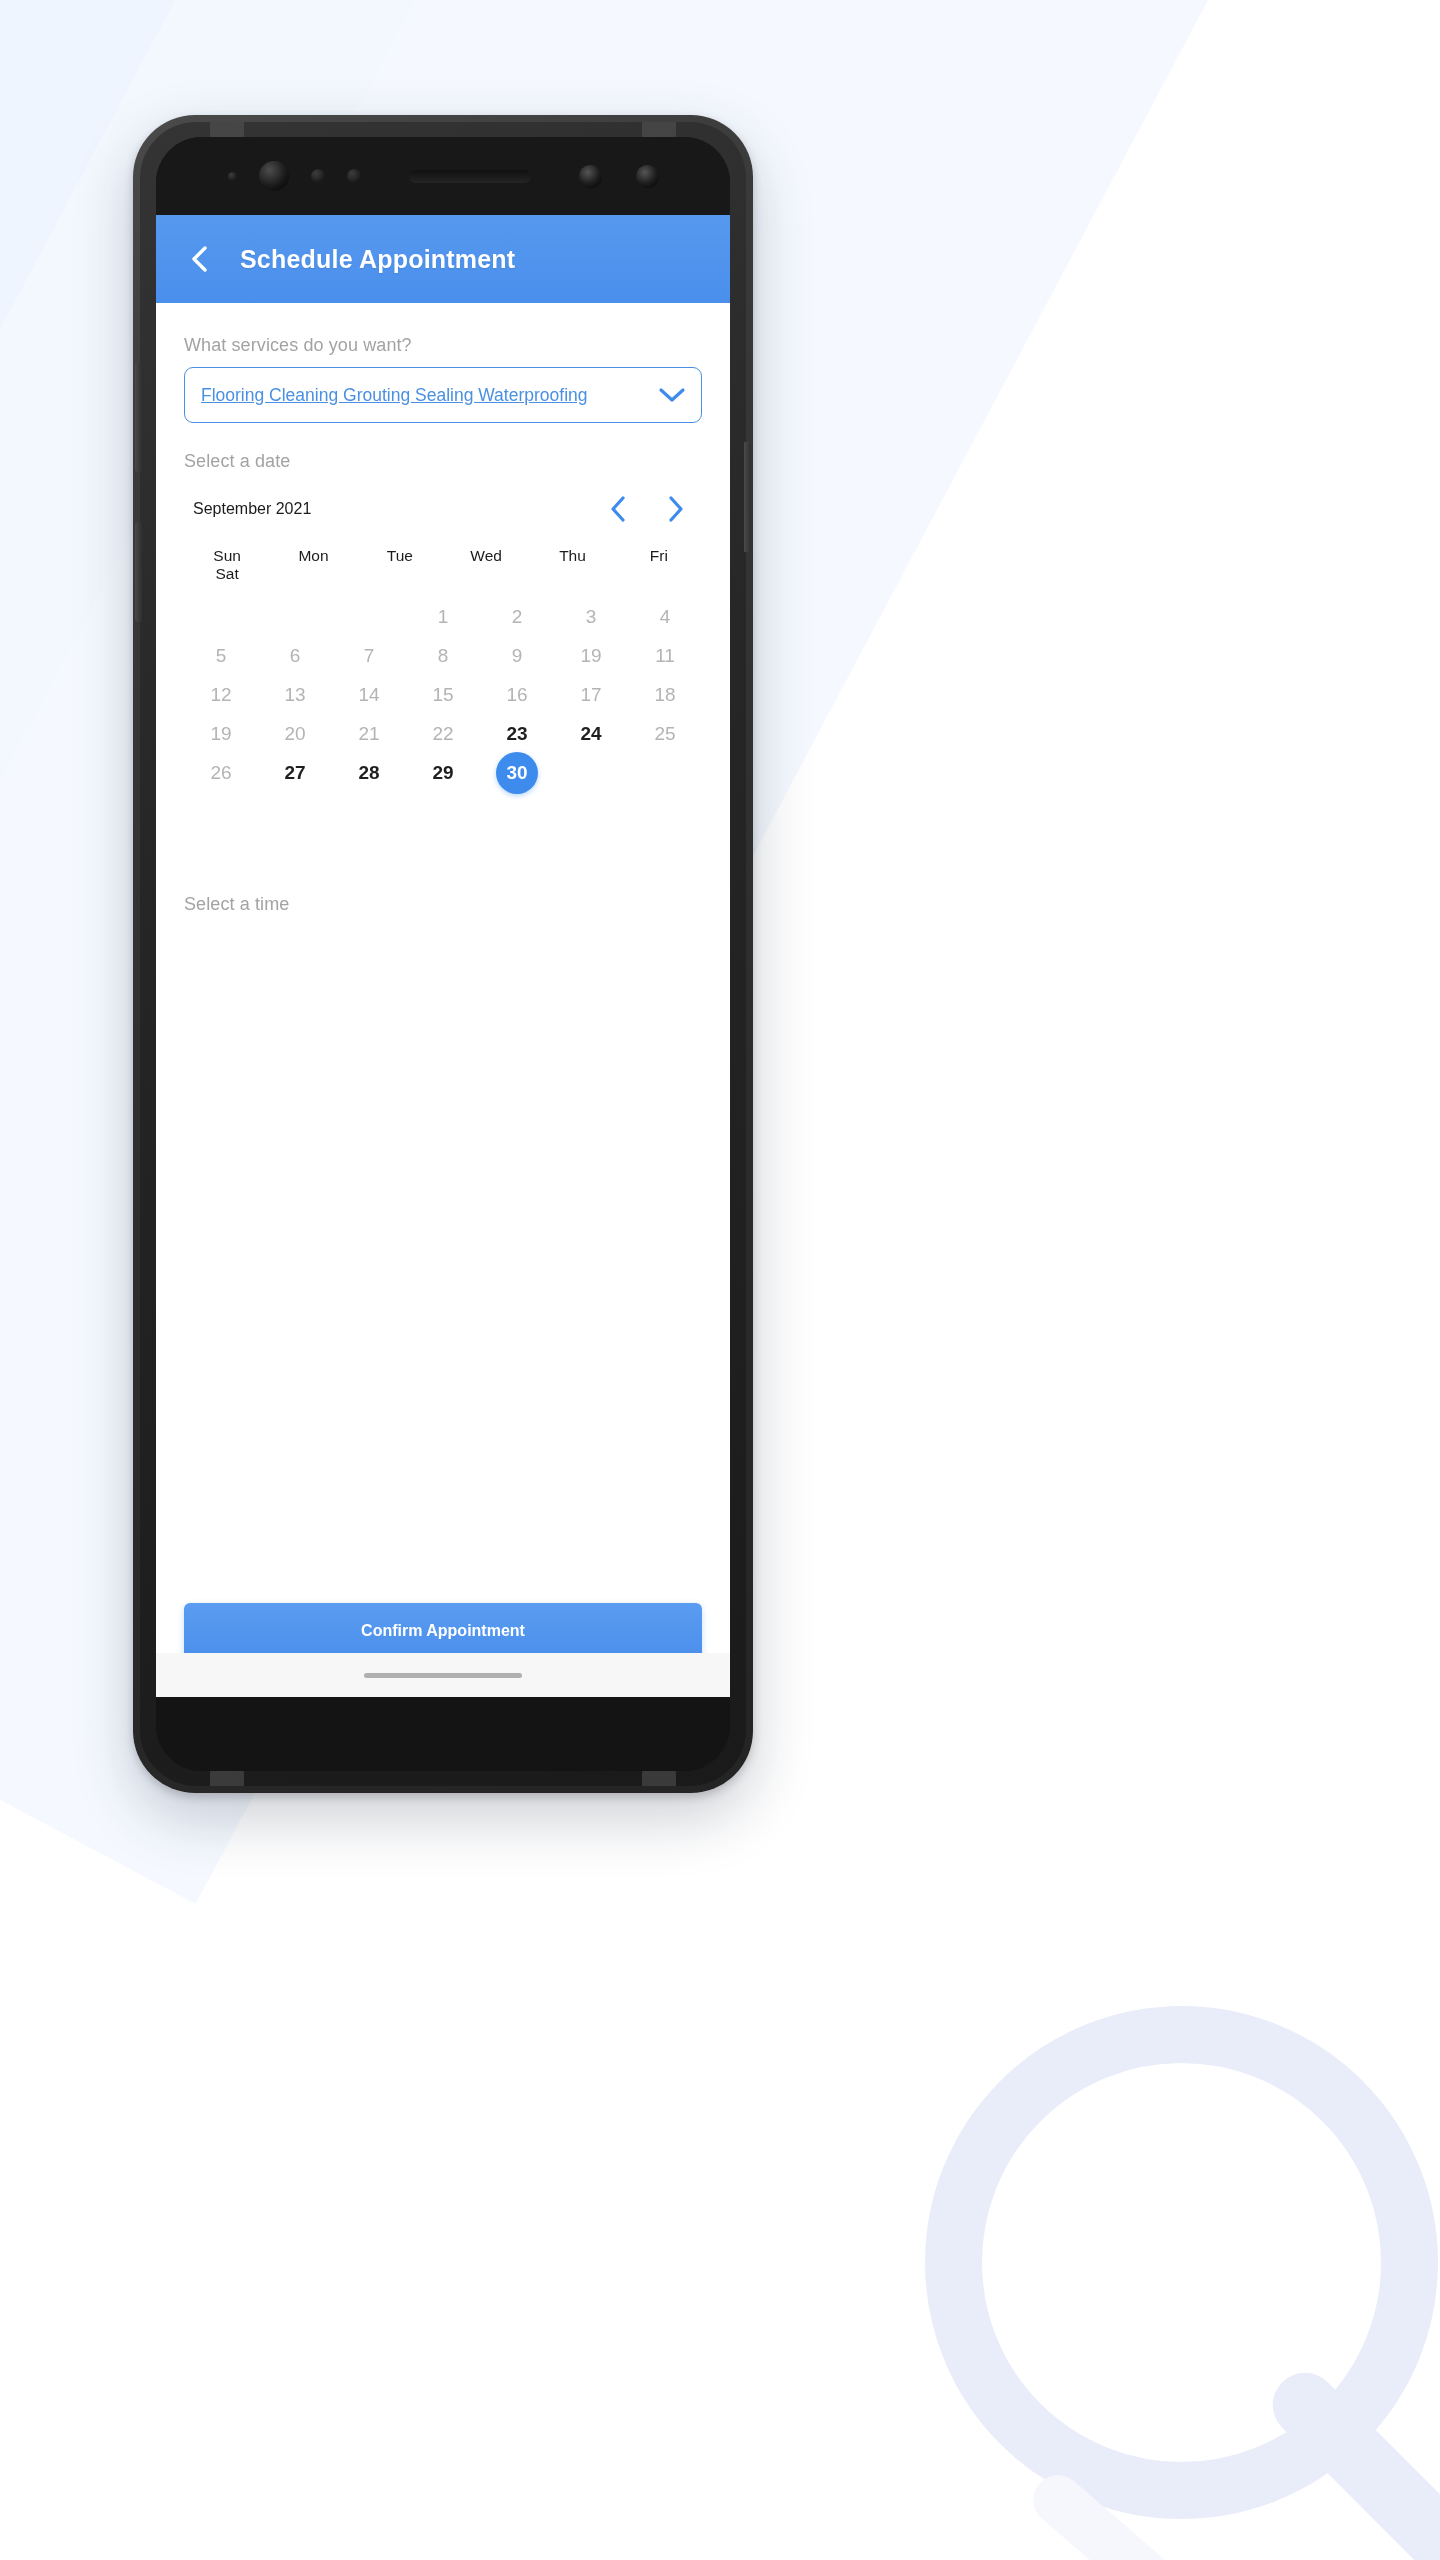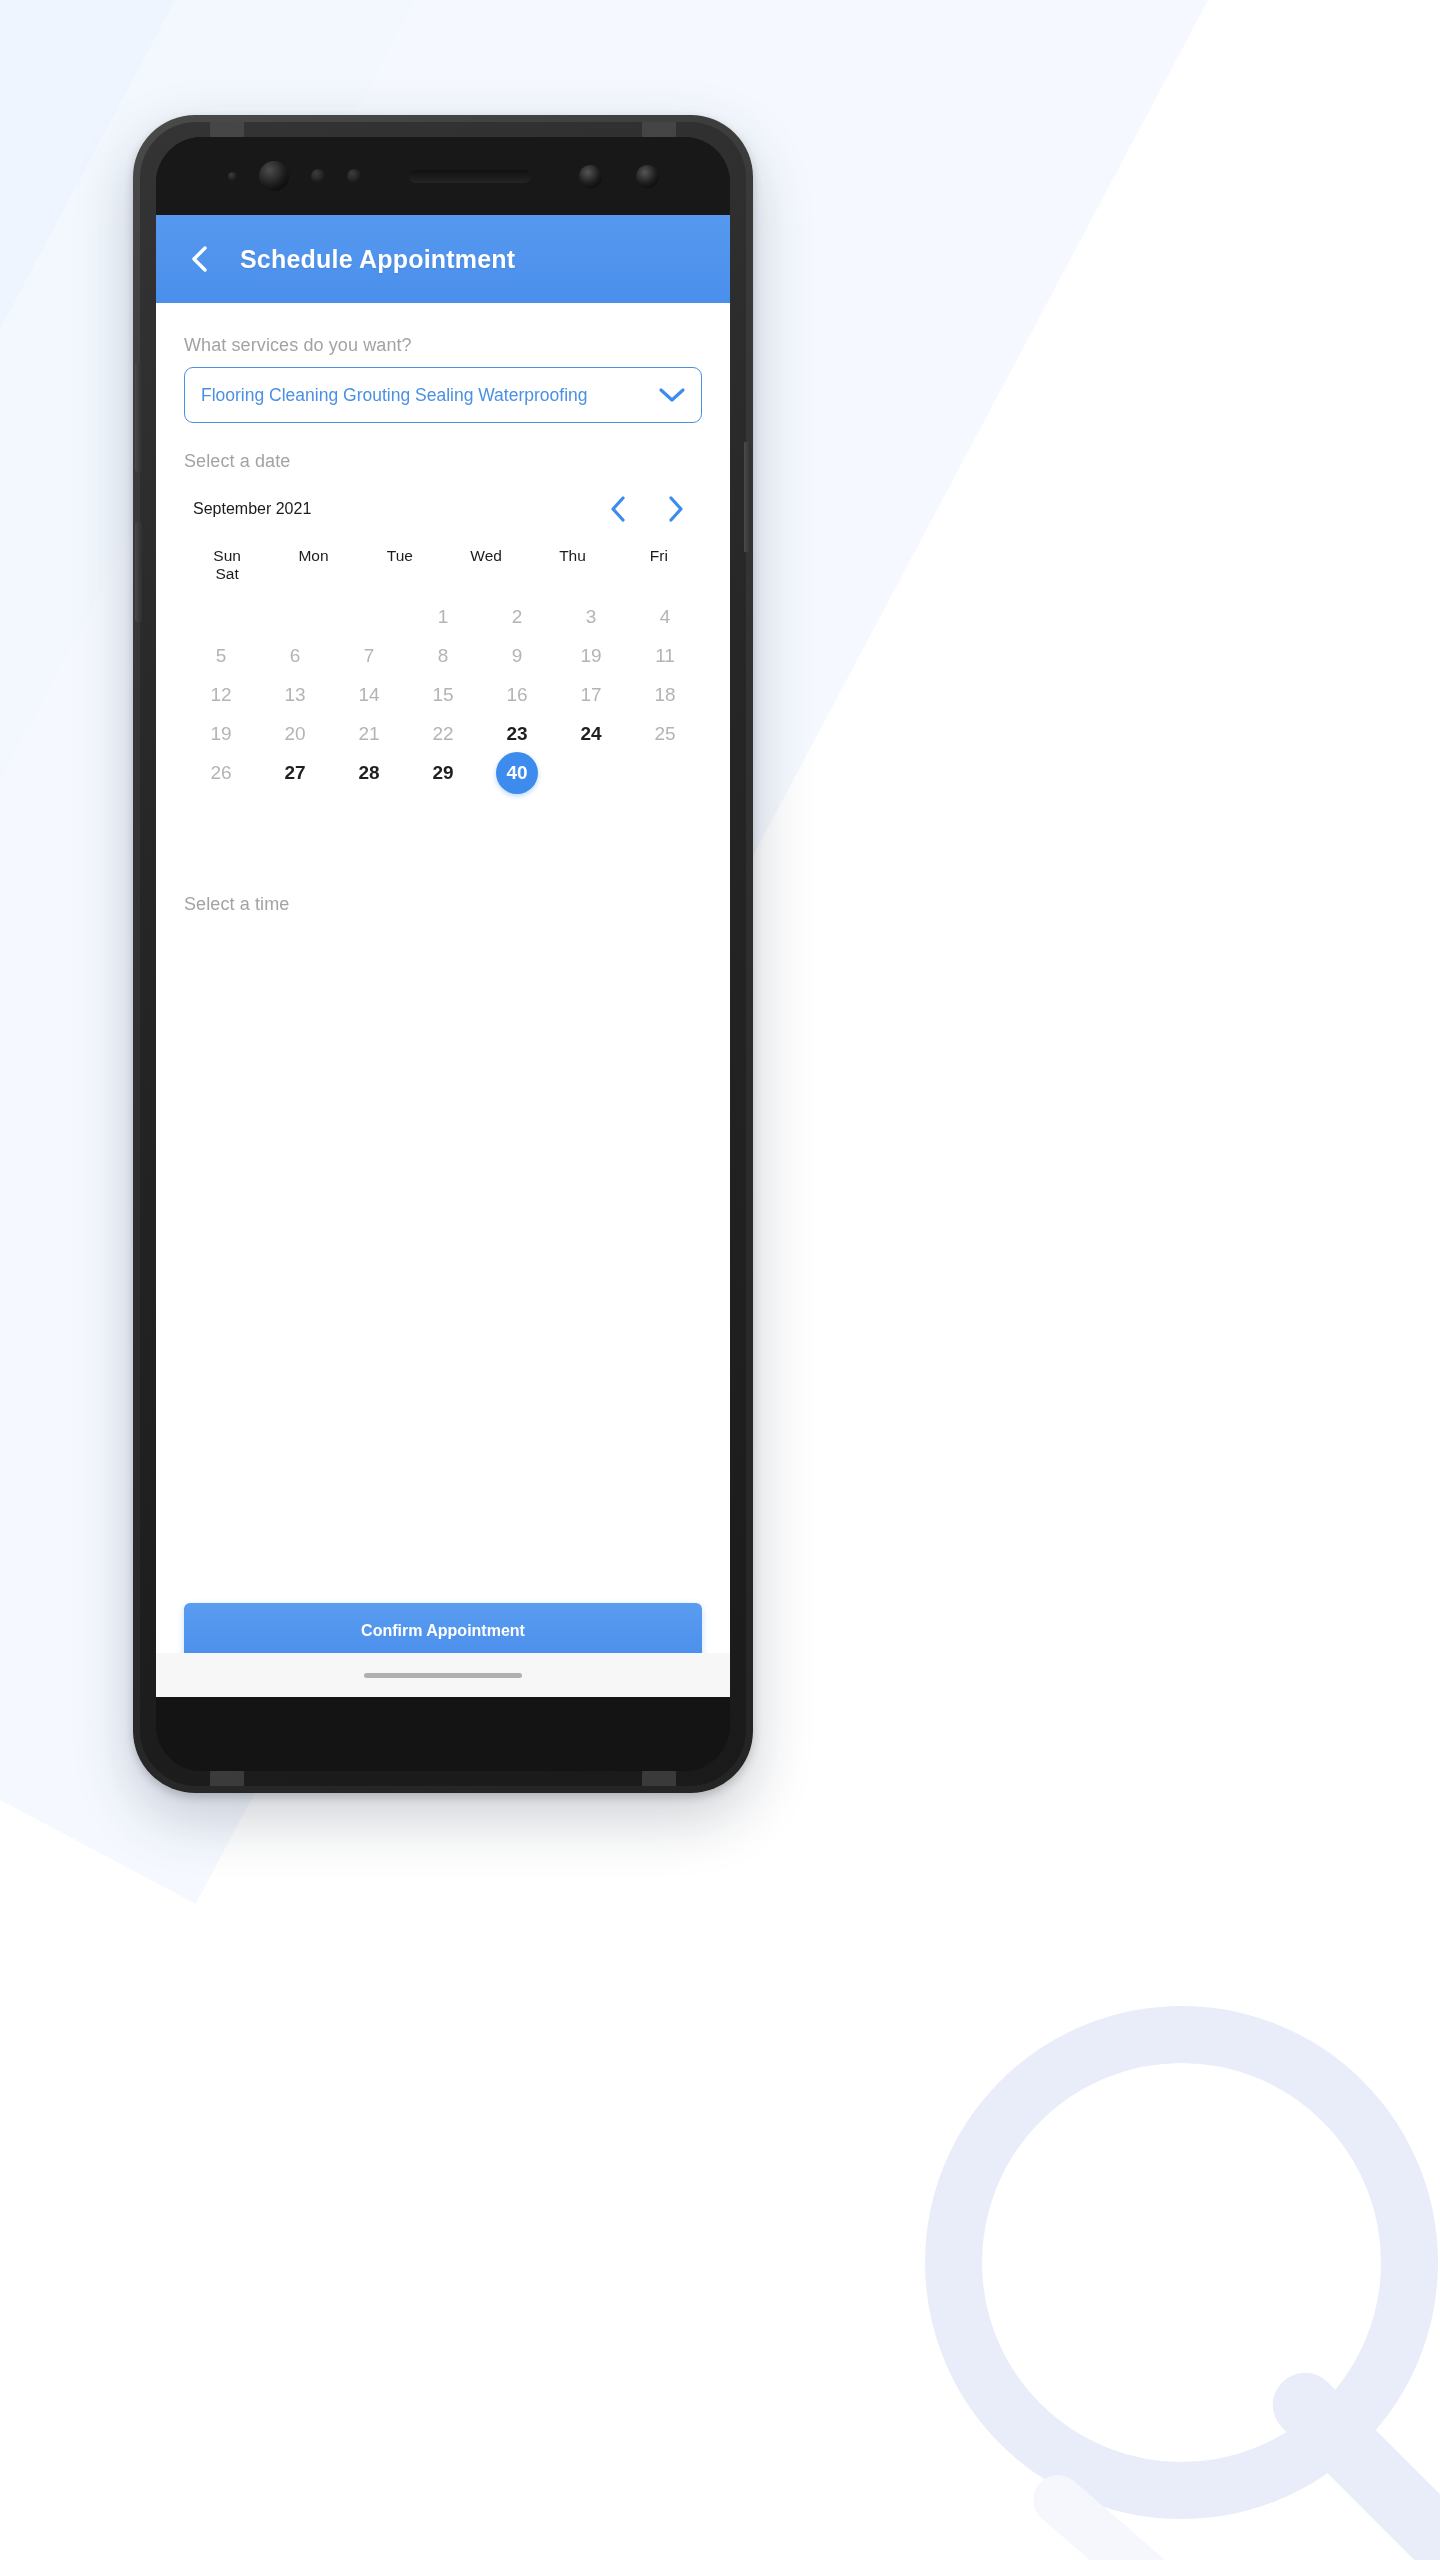--- a/index.html
+++ b/index.html
@@ -180,20 +180,21 @@
     padding: 0 14px 0 16px;
     justify-content: space-between;
     background: #fff;
     cursor: pointer;
   }
   .select-value {
     color: #4a90e2;
     font-size: 17.5px;
     white-space: nowrap;
     overflow: hidden;
+    text-decoration: underline;
   }
   .chevron-down {
     flex: none;
     margin-left: 8px;
   }
 
   
   #calendar { margin-top: 2px; }
   #calendar-header {
     display: flex;
@@ -479,21 +480,21 @@
                 <div class="day enabled">
                   <span>27</span>
                 </div>
                 <div class="day enabled">
                   <span>28</span>
                 </div>
                 <div class="day enabled">
                   <span>29</span>
                 </div>
                 <div class="day enabled selected">
-                  <span>40</span>
+                  <span>30</span>
                 </div>
               </div>
           </div>
 
           <div id="time-section">
             <div class="field-label">Select a time</div>
           </div>
 
           <div id="spacer-flex"></div>
 

